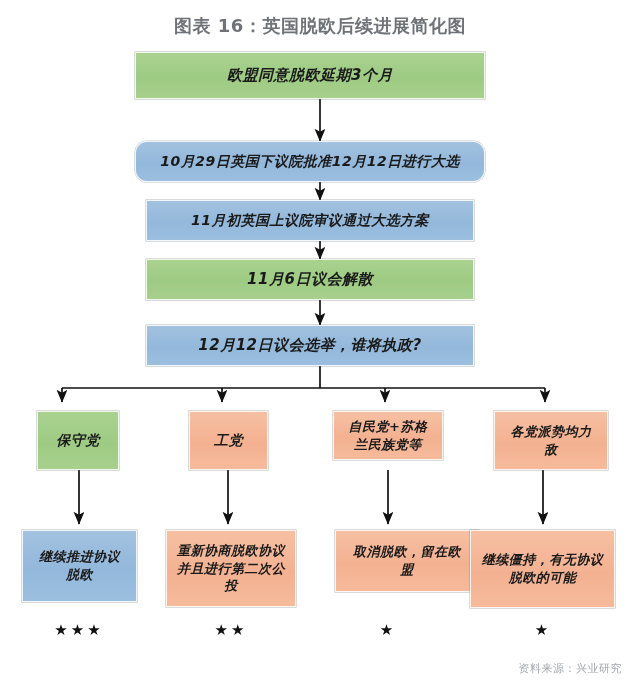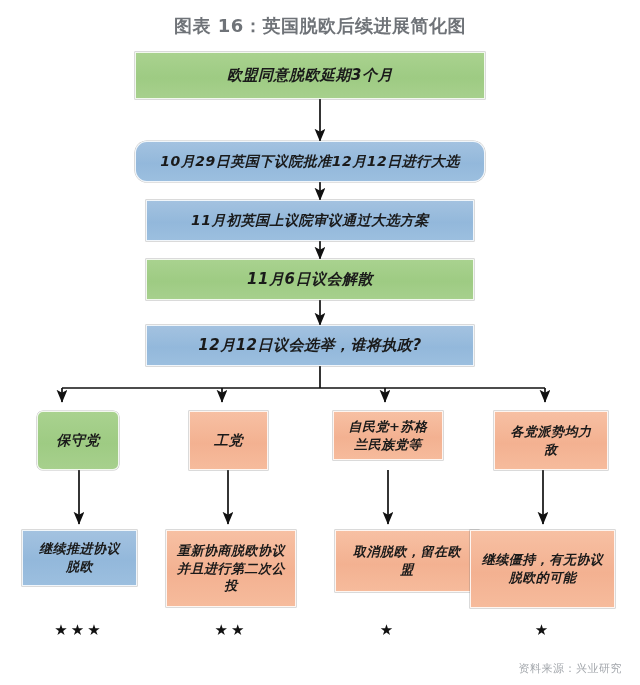--- a/index.html
+++ b/index.html
@@ -116,29 +116,29 @@
 <div class="node green big" style="left:135px; top:52px; width:350px; height:47px;">欧盟同意脱欧延期3个月</div>
 
 <div class="node blue mid" style="left:135px; top:141px; width:350px; height:41px;border-radius:12px;">10月29日英国下议院批准12月12日进行大选</div>
 
 <div class="node blue mid" style="left:146px; top:200px; width:328px; height:41px;">11月初英国上议院审议通过大选方案</div>
 
 <div class="node green big" style="left:146px; top:259px; width:328px; height:41px;">11月6日议会解散</div>
 
 <div class="node blue big" style="left:146px; top:325px; width:328px; height:41px;">12月12日议会选举，谁将执政?</div>
 
-<div class="node green mid" style="left:37px; top:411px; width:82px; height:59px;border-radius:6px;">保守党</div>
+<div class="node green mid" style="left:37px; top:411px; width:82px; height:59px;">保守党</div>
 
 <div class="node orange mid" style="left:189px; top:411px; width:79px; height:59px;">工党</div>
 
 <div class="node orange small" style="left:333px; top:411px; width:110px; height:49px; padding:4px 8px;">自民党+苏格兰民族党等</div>
 
 <div class="node orange small" style="left:494px; top:411px; width:114px; height:59px; padding:0 10px;">各党派势均力敌</div>
 
-<div class="node blue small" style="left:22px; top:530px; width:115px; height:56px; padding:5px 12px;">继续推进协议脱欧</div>
+<div class="node blue small" style="left:22px; top:530px; width:115px; height:72px; padding:5px 12px;">继续推进协议脱欧</div>
 
 <div class="node orange small" style="left:166px; top:530px; width:130px; height:77px; padding:0 8px;">重新协商脱欧协议并且进行第二次公投</div>
 
 <div class="node orange small" style="left:318px; top:530px; width:144px; height:62px; padding:0 14px;margin-left:17px;">取消脱欧，留在欧盟</div>
 
 <div class="node orange small" style="left:470px; top:530px; width:145px; height:78px; padding:0 10px;">继续僵持，有无协议脱欧的可能</div>
 
 <div class="stars" style="left:29px; top:621px; width:100px;">★★★</div>
 
 <div class="stars" style="left:181px; top:621px; width:100px;">★★</div>

